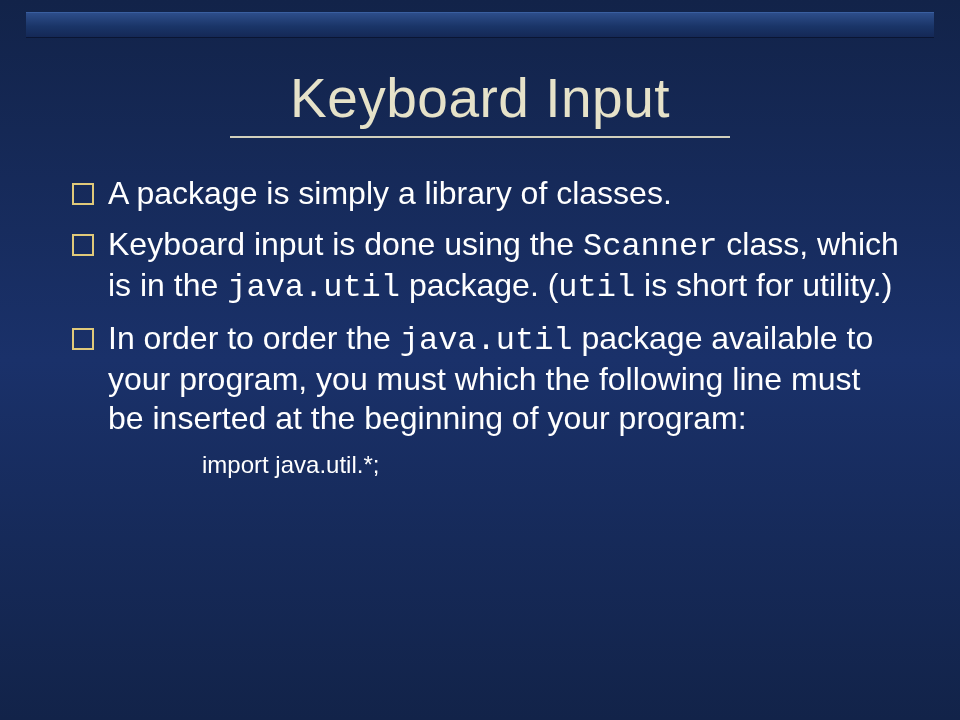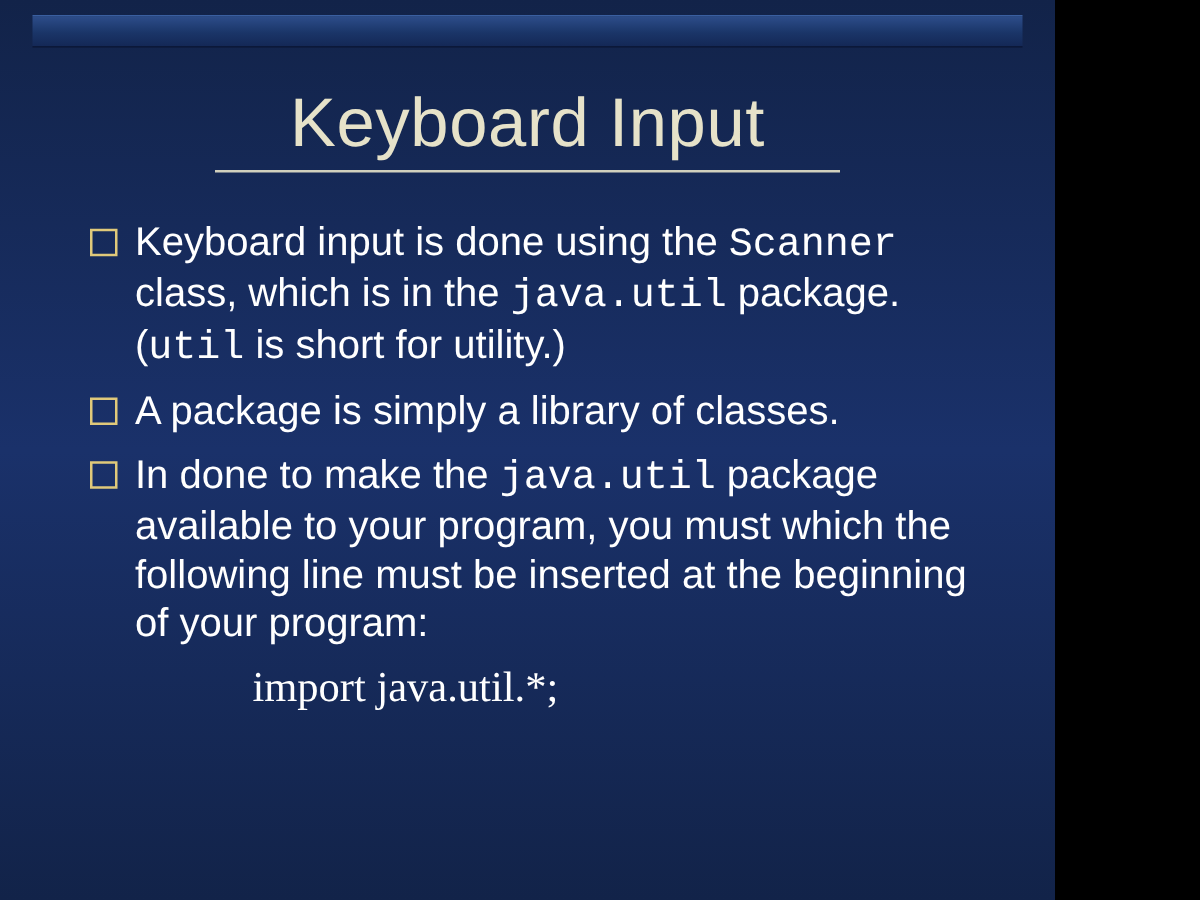--- a/index.html
+++ b/index.html
@@ -5,21 +5,21 @@
   html, body {
     margin: 0;
     padding: 0;
     width: 960px;
     height: 720px;
     overflow: hidden;
     background: #000;
     font-family: Arial, Helvetica, sans-serif;
   }
   .slide {
-    width: 844px;
+    width: 960px;
     height: 720px;
     background: #192f60;
     background: linear-gradient(180deg, #122349 0%, #1a316a 50%, #122349 100%);
     position: relative;
     box-sizing: border-box;
   }
   .top-bar-wrap {
     padding: 12px 26px 0 26px;
   }
   .top-bar {
@@ -64,22 +64,22 @@
     top: 9px;
     width: 18px;
     height: 18px;
     border: 2px solid #e0c97a;
     background: transparent;
   }
   code, .mono {
     font-family: "Courier New", Courier, monospace;
   }
   .code-line {
-    font-family: Liberation Serif, serif;
-    font-size: 34px;
+    font-family: Liberation Sans, sans-serif;
+    font-size: 24px;
     color: #ffffff;
     padding-left: 130px;
     margin-top: 6px;
   }
 </style>
 </head>
 <body>
 
 <div class="slide">
 
@@ -89,34 +89,34 @@
 
   <div class="title-wrap">
     <div class="title">Keyboard Input</div>
     <div class="title-underline"></div>
   </div>
 
   <div class="body">
 
     <div class="bullet">
       <span class="box"></span>
+      <span>A package is simply a library of classes.</span>
+    </div>
+
+    <div class="bullet">
+      <span class="box"></span>
       <span>
         <span>Keyboard input is done using the </span><code>Scanner</code><span> class, which is in the </span><code>java.util</code><span> package. (</span><code>util</code><span> is short for utility.)</span>
       </span>
     </div>
 
     <div class="bullet">
       <span class="box"></span>
-      <span>A package is simply a library of classes.</span>
-    </div>
-
-    <div class="bullet">
-      <span class="box"></span>
       <span>
-        <span>In done to make the </span><code>java.util</code><span> package available to your program, you must which the following line must be inserted at the beginning of your program:</span>
+        <span>In order to order the </span><code>java.util</code><span> package available to your program, you must which the following line must be inserted at the beginning of your program:</span>
       </span>
     </div>
 
     <div class="code-line">import java.util.*;</div>
 
   </div>
 
 </div>
 
 </body></html>

